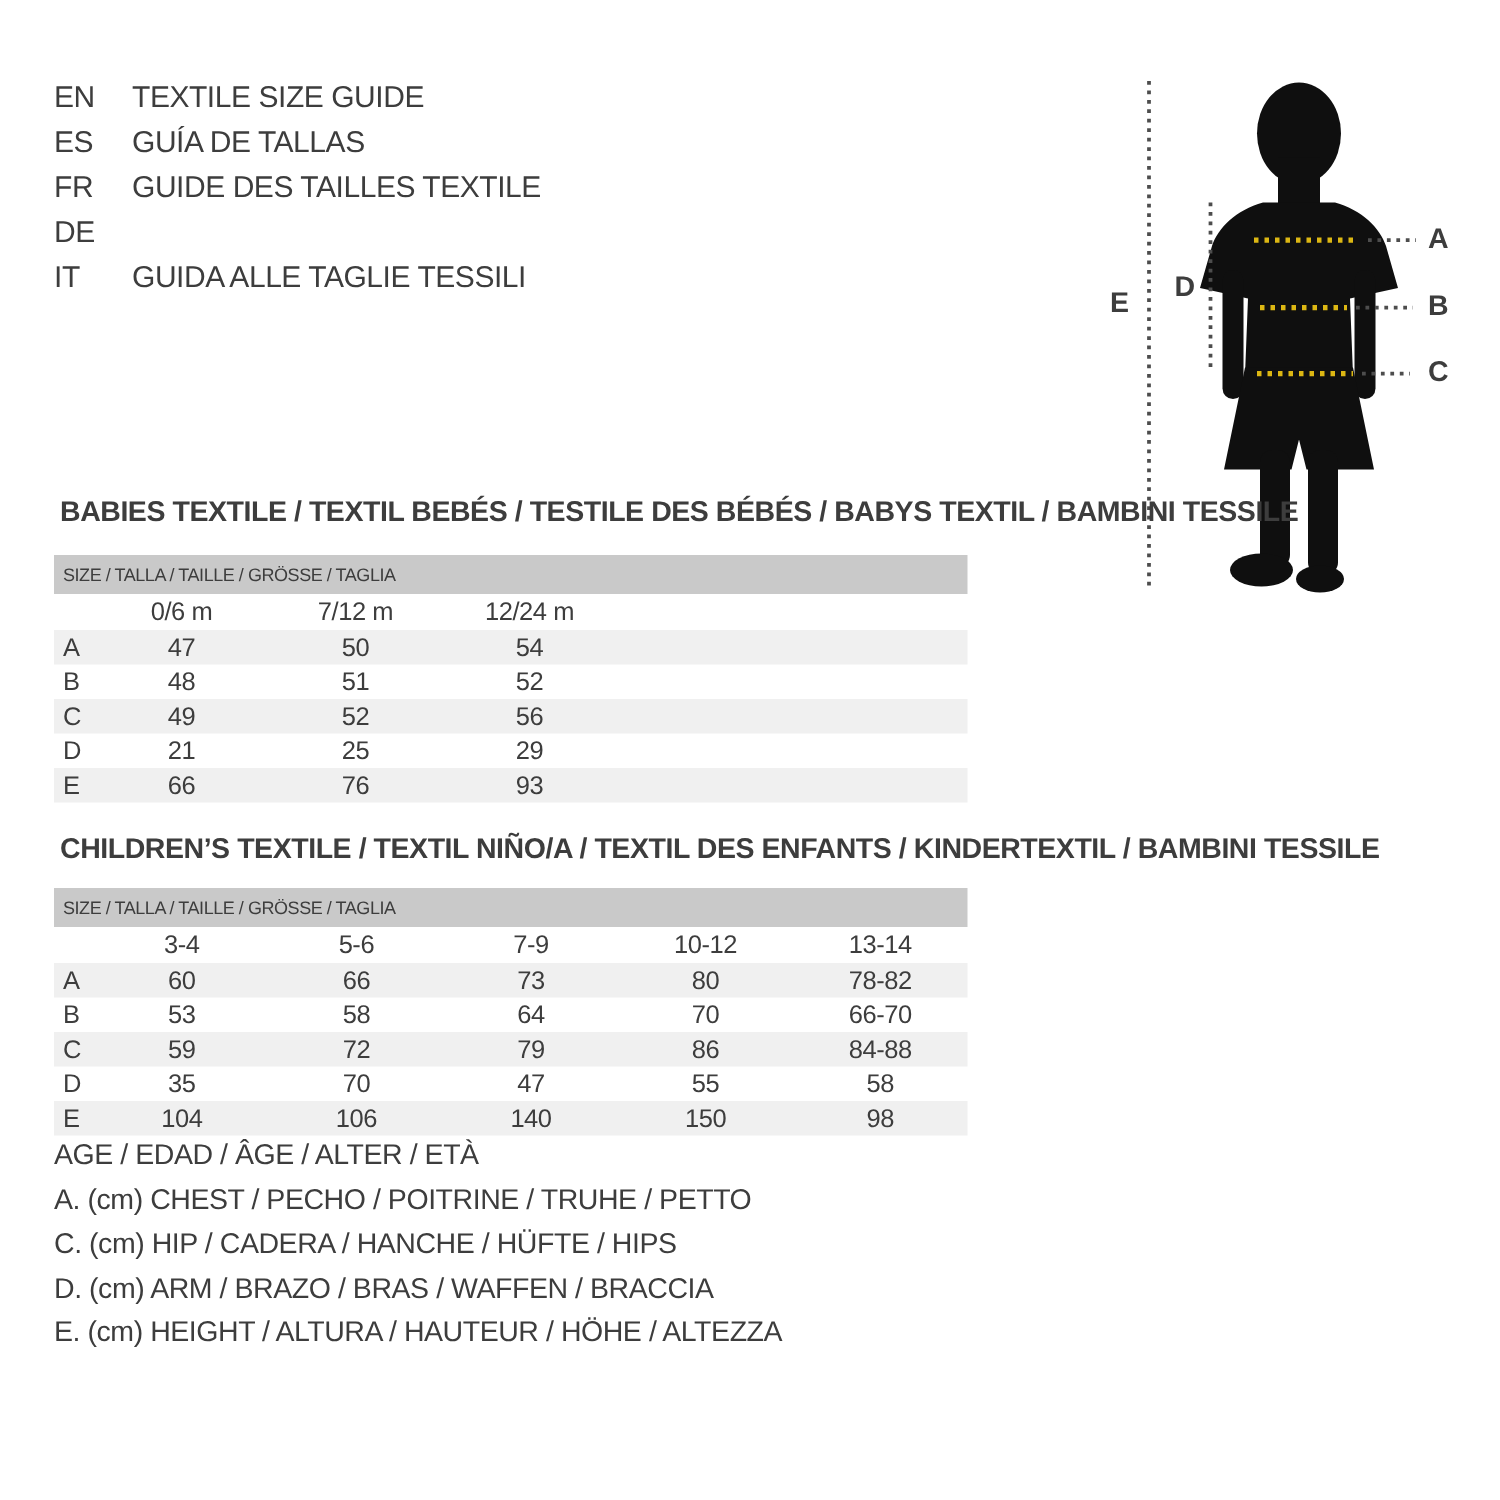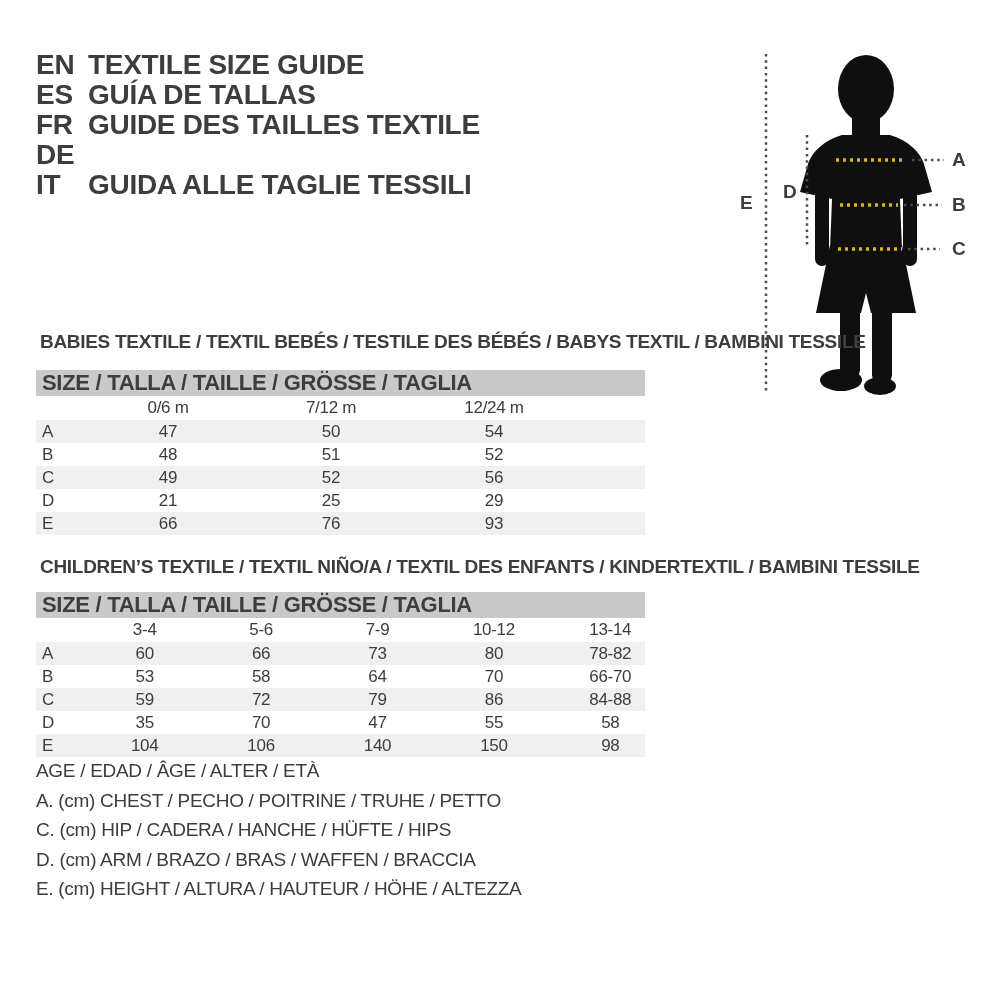--- a/index.html
+++ b/index.html
@@ -5,40 +5,40 @@
   * { margin:0; padding:0; box-sizing:border-box; }
   html,body { background:#fff; }
   body { font-family:"Liberation Sans","DejaVu Sans",sans-serif; color:#3d3d3d; }
   #canvas {
     position:relative; width:1000px; height:1000px; background:#ffffff;
     overflow:hidden; letter-spacing:-0.3px;
   }
 
   
   .lang-list { position:absolute; left:36px; top:50px; }
-  .lang-row { display:flex; height:30px; align-items:center; font-size:28px; font-weight:700; }
+  .lang-row { display:flex; height:30px; align-items:center; font-size:20px; font-weight:400; }
   .lang-code { width:52px; flex:0 0 52px; }
   .lang-title { white-space:nowrap; }
 
   
   .section-heading {
     position:absolute; left:40px; font-size:19px; font-weight:700; white-space:nowrap;
   }
   #babies-heading { top:331px; }
   #children-heading { top:556px; }
 
   
   .size-table { position:absolute; left:36px; width:609px; font-size:17px; }
   #babies-table { top:370px; }
   #children-table { top:592px; }
   .tbar {
     height:26px; line-height:26px; background:#c9c9c9;
-    font-size:22px; font-weight:700; padding-left:6px; white-space:nowrap;
-  }
-  .tcols, .trow { display:grid; align-items:center;gap:47px; }
+    font-size:12px; font-weight:400; padding-left:6px; white-space:nowrap;
+  }
+  .tcols, .trow { display:grid; align-items:center; }
   .cols-3 { grid-template-columns:27px 116px 116px 116px auto; }
   .cols-5 { grid-template-columns:27px repeat(5,1fr); }
   .tcols { height:24px; }
   .trow { height:23px; }
   .trow.striped { background:#f0f0f0; }
   .cell { text-align:center; }
   .rlabel { text-align:left; padding-left:6px; }
 
   
   .legend { position:absolute; left:36px; top:756px; }

